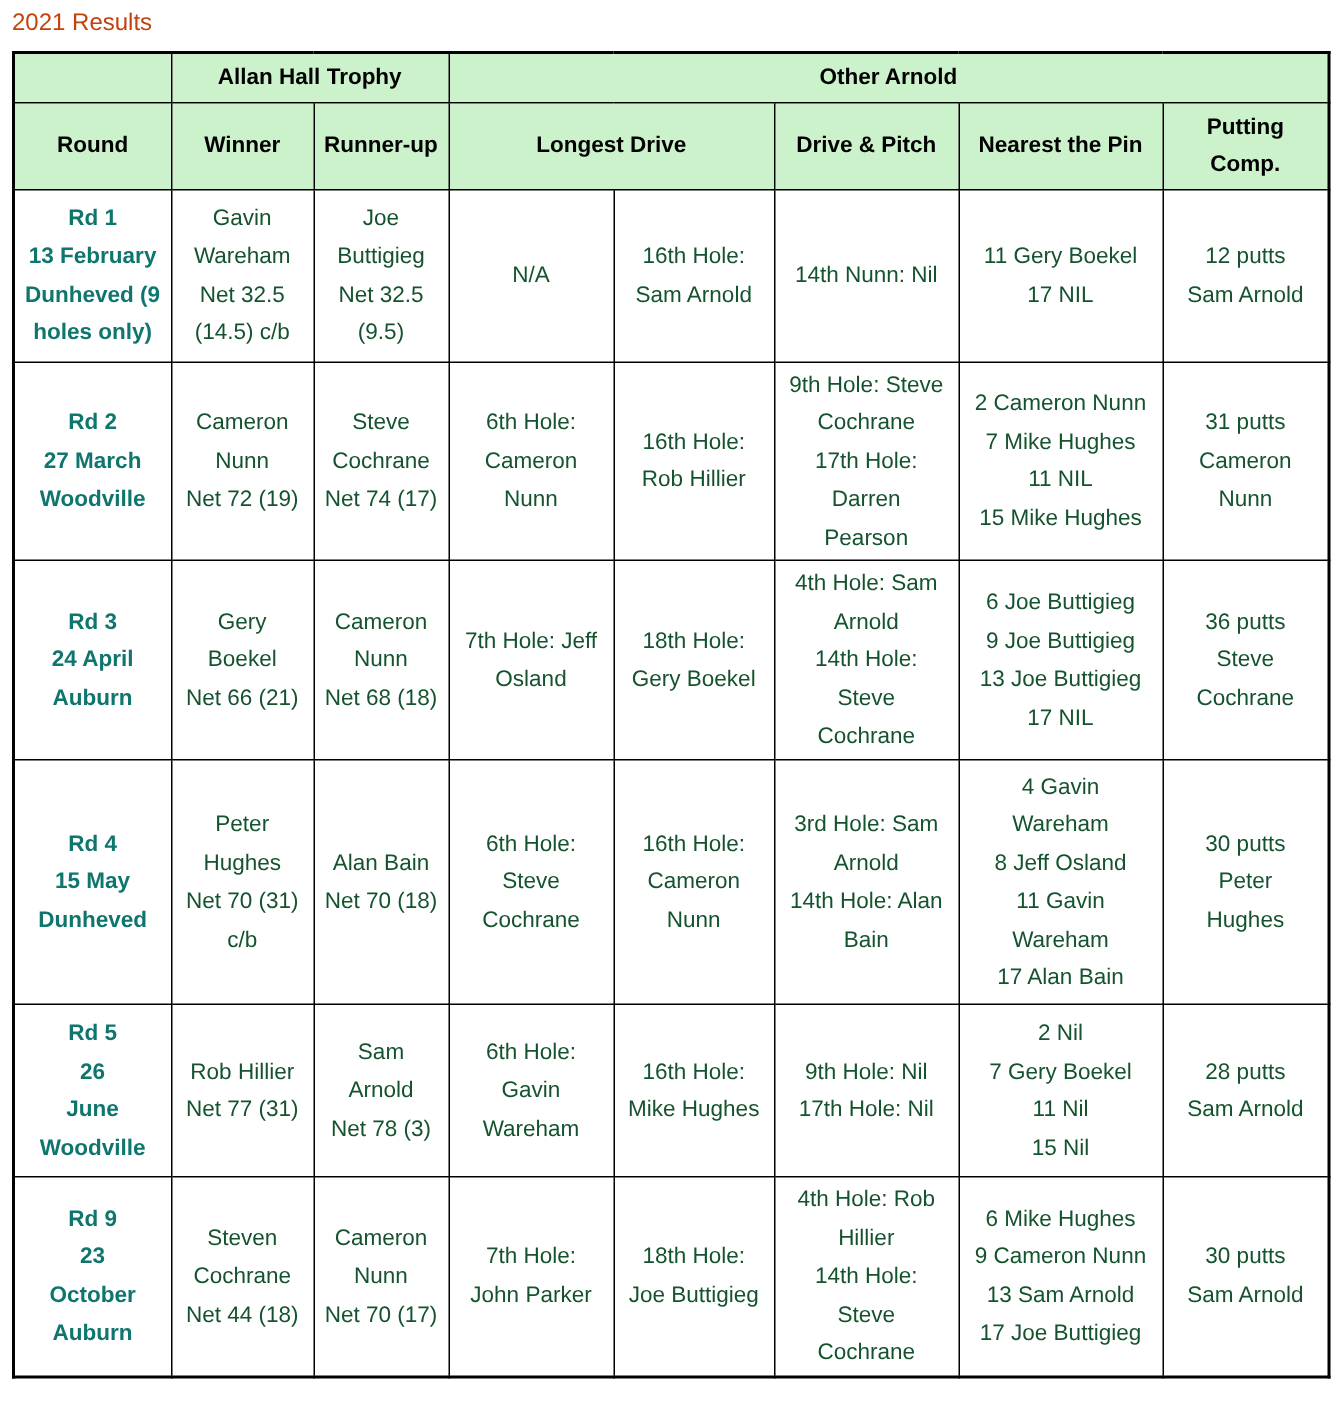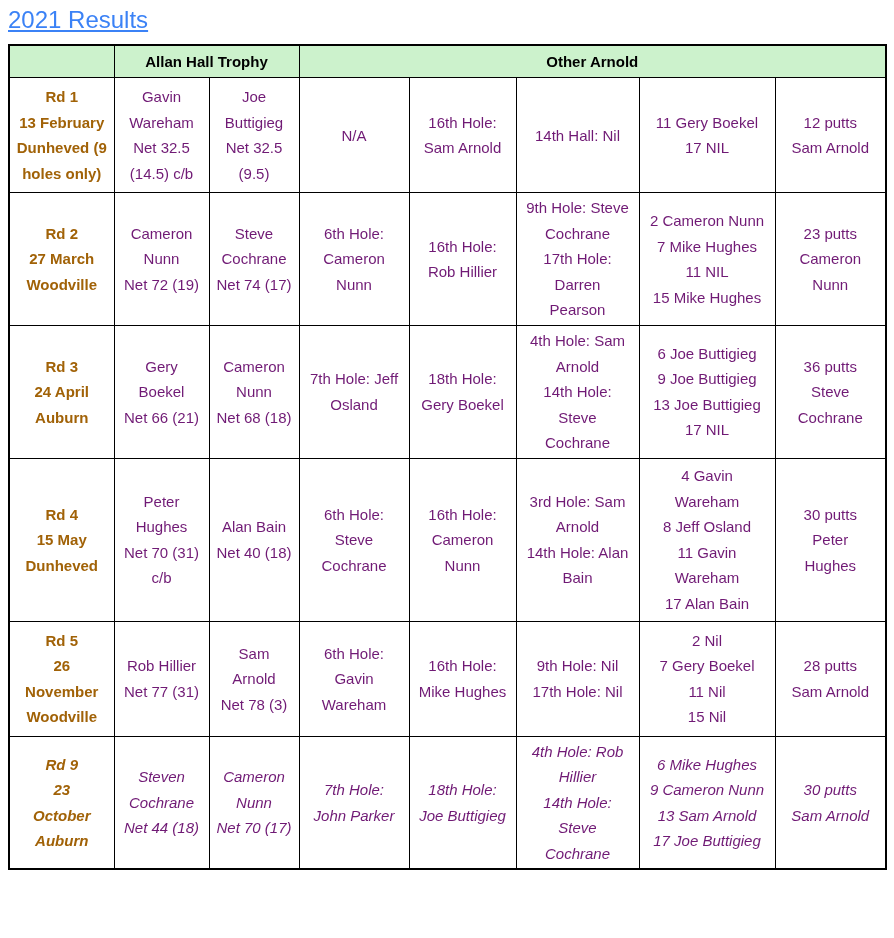--- a/index.html
+++ b/index.html
@@ -9,26 +9,25 @@
     font-family: "Liberation Sans", sans-serif;
   }
   .page {
     width: 894px;
     height: 938px;
     box-sizing: border-box;
     padding: 4px 0 0 8px;
     overflow: hidden;
   }
   .page-title {
-    color: #3b82f6;
-    font-size: 24px;
+    color: #c2410c;
+    font-size: 16px;
     font-weight: 400;
     margin: 2px 0 9px 0;
     line-height: 1.2;
-    text-decoration: underline;
   }
   table.results {
     border-collapse: collapse;
     table-layout: fixed;
     width: 877px;
     border: 2px solid #000;
   }
   table.results th, table.results td {
     border: 1px solid #000;
     text-align: center;
@@ -39,36 +38,36 @@
     white-space: pre-line;
     overflow: hidden;
     box-sizing: border-box;
   }
   table.results th {
     background: #ccf2cc;
     color: #000;
     font-weight: 700;
   }
   table.results td {
-    color: #701a75;
+    color: #14532d;
     font-weight: 400;
     background: #ffffff;
   }
   table.results td.round-cell {
     font-weight: 700;
-    color: #a16207;
+    color: #0f766e;
   }
   tr.group-row { height: 33px; }
   tr.colhead-row { height: 58px; }
   tr.r0 { height: 115px; }
   tr.r1 { height: 129px; }
   tr.r2 { height: 133px; }
   tr.r3 { height: 163px; }
   tr.r4 { height: 115px; }
-  tr.r5 { height: 133px; font-style: italic; }
+  tr.r5 { height: 133px; }
 </style>
 </head>
 <body>
 
 <div class="page">
   <h2 class="page-title">2021 Results</h2>
 
   <table class="results">
     <colgroup>
       <col style="width:105px">
@@ -79,39 +78,49 @@
       <col style="width:123px">
       <col style="width:136px">
       <col style="width:111px">
     </colgroup>
     <thead>
       <tr class="group-row">
         <th></th>
         <th colspan="2">Allan Hall Trophy</th>
         <th colspan="5">Other Arnold</th>
       </tr>
+      <tr class="colhead-row">
+        <th>Round</th>
+        <th>Winner</th>
+        <th>Runner-up</th>
+        <th colspan="2">Longest Drive</th>
+        <th>Drive &amp; Pitch</th>
+        <th>Nearest the Pin</th>
+        <th>Putting
+Comp.</th>
+      </tr>
     </thead>
     <tbody>
       <tr class="r0">
         <td class="round-cell">Rd 1
 13 February
 Dunheved (9
 holes only)</td>
         <td>Gavin
 Wareham
 Net 32.5
 (14.5) c/b</td>
         <td>Joe
 Buttigieg
 Net 32.5
 (9.5)</td>
         <td>N/A</td>
         <td>16th Hole:
 Sam Arnold</td>
-        <td>14th Hall: Nil</td>
+        <td>14th Nunn: Nil</td>
         <td>11 Gery Boekel
 17 NIL</td>
         <td>12 putts
 Sam Arnold</td>
       </tr>
       <tr class="r1">
         <td class="round-cell">Rd 2
 27 March
 Woodville</td>
         <td>Cameron
@@ -127,21 +136,21 @@
 Rob Hillier</td>
         <td>9th Hole: Steve
 Cochrane
 17th Hole:
 Darren
 Pearson</td>
         <td>2 Cameron Nunn
 7 Mike Hughes
 11 NIL
 15 Mike Hughes</td>
-        <td>23 putts
+        <td>31 putts
 Cameron
 Nunn</td>
       </tr>
       <tr class="r2">
         <td class="round-cell">Rd 3
 24 April
 Auburn</td>
         <td>Gery
 Boekel
 Net 66 (21)</td>
@@ -167,21 +176,21 @@
       </tr>
       <tr class="r3">
         <td class="round-cell">Rd 4
 15 May
 Dunheved</td>
         <td>Peter
 Hughes
 Net 70 (31)
 c/b</td>
         <td>Alan Bain
-Net 40 (18)</td>
+Net 70 (18)</td>
         <td>6th Hole:
 Steve
 Cochrane</td>
         <td>16th Hole:
 Cameron
 Nunn</td>
         <td>3rd Hole: Sam
 Arnold
 14th Hole: Alan
 Bain</td>
@@ -191,21 +200,21 @@
 11 Gavin
 Wareham
 17 Alan Bain</td>
         <td>30 putts
 Peter
 Hughes</td>
       </tr>
       <tr class="r4">
         <td class="round-cell">Rd 5
 26
-November
+June
 Woodville</td>
         <td>Rob Hillier
 Net 77 (31)</td>
         <td>Sam
 Arnold
 Net 78 (3)</td>
         <td>6th Hole:
 Gavin
 Wareham</td>
         <td>16th Hole:

